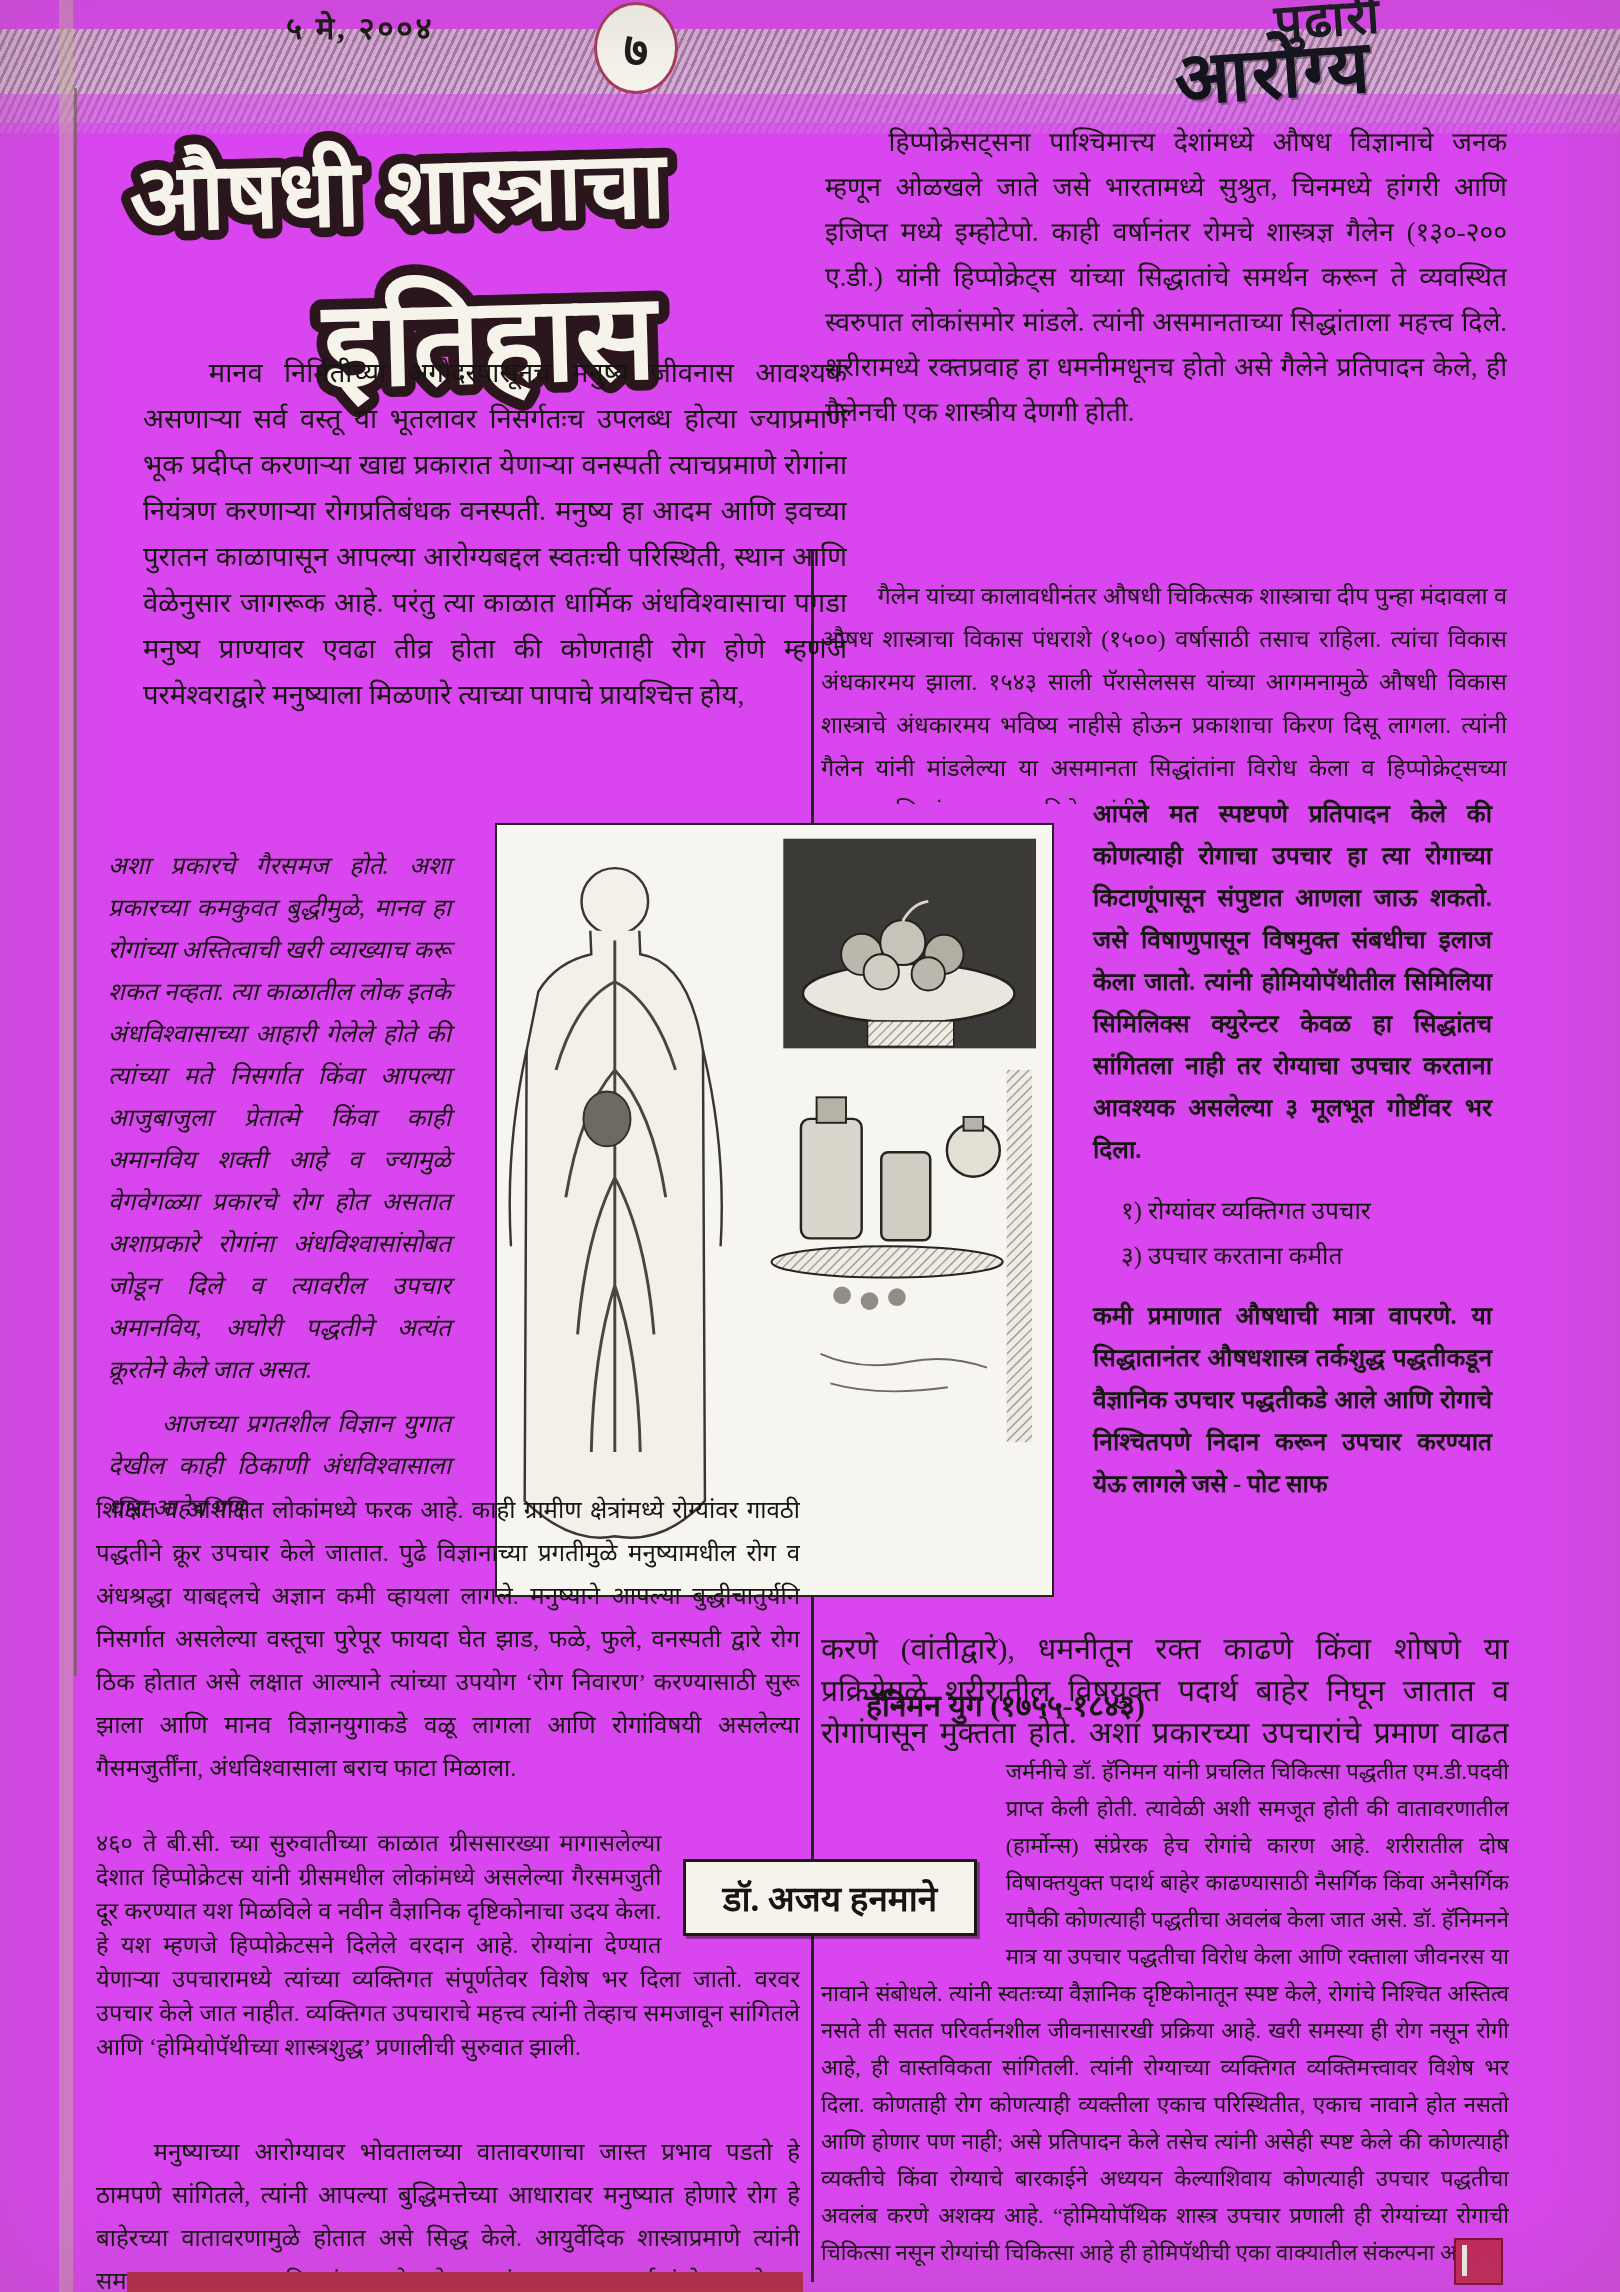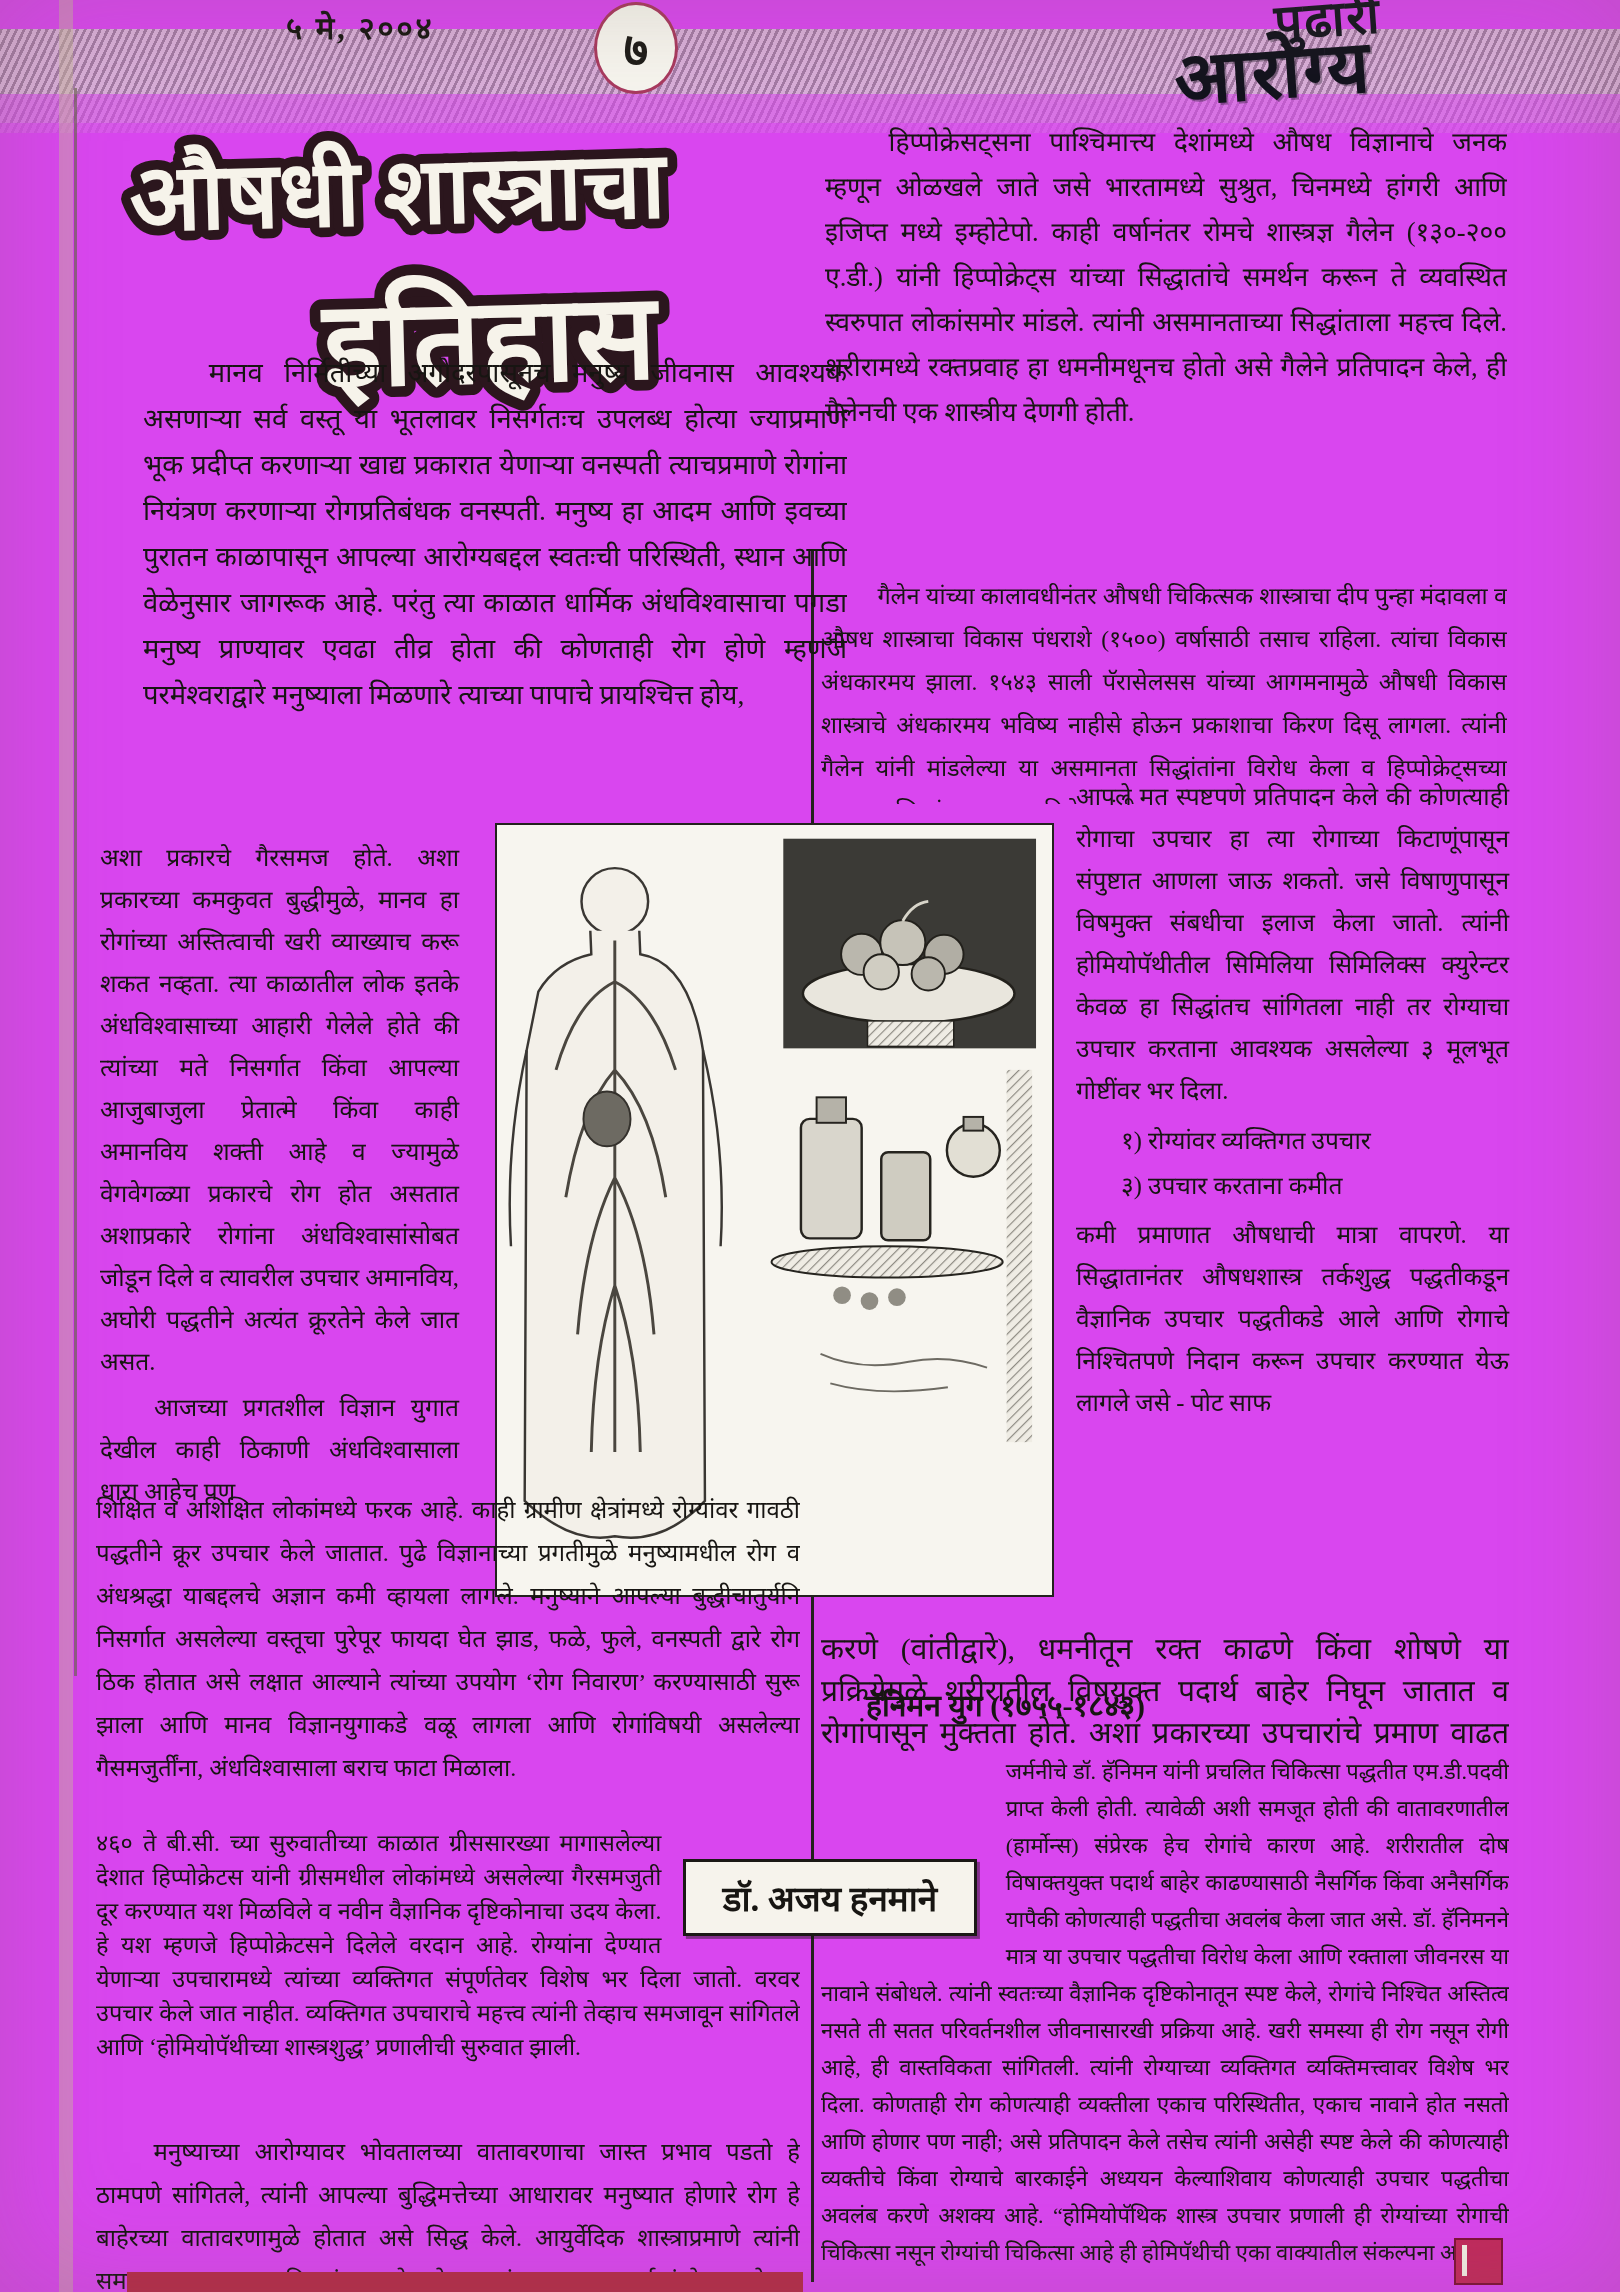--- a/index.html
+++ b/index.html
@@ -30,31 +30,31 @@
   .headline-svg{left:96px;top:108px;}
 
   
   .para{position:absolute;text-align:justify;overflow:hidden;}
   .fs-lg{font-size:27.4px;line-height:46px;}
   .fs-sm{font-size:24.5px;line-height:42px;}
   .fs-xs{font-size:22px;line-height:37px;}
   .indent{text-indent:2.4em;}
   .lc-p1{left:96px;top:323px;width:704px;max-height:506px;margin-left:47px;}
   .lc-narrow{left:96px;top:833px;width:367px;max-height:676px;}
-  .lc-narrow p{margin:4px;text-align:justify;}
+  .lc-narrow p{margin:12px;text-align:justify;font-style:italic;}
   .lc-narrow p + p{text-indent:2.2em;}
   .lc-p4{left:96px;top:1465px;width:704px;font-size:24px;line-height:43px;max-height:331px;}
   .lc-p5{left:96px;top:1802px;width:704px;font-size:23.5px;line-height:34px;max-height:300px;}
   .lc-p6{left:96px;top:2107px;width:704px;font-size:24px;line-height:43px;max-height:178px;}
   .byline-gap{float:right;width:125px;height:116px;margin:3.9px 0 5.9px 13.7px;}
 
   .rc-p1{left:825px;top:93px;width:682px;font-size:26.5px;line-height:45px;max-height:456px;}
   .rc-p2{left:821px;top:551px;width:686px;font-size:23.5px;line-height:43px;max-height:229px;}
   .rc-narrow{left:1076px;top:776px;width:433px;max-height:819px;}
-  .rc-narrow p{margin:0;text-align:justify;}
+  .rc-narrow p{margin:17px;text-align:justify;font-weight:bold;}
   .rc-list{list-style:none;margin:5.9px 0;padding:0 0 0 45px;}
   .rc-list li{line-height:45px;}
   .rc-p5{left:821px;top:1598px;width:688px;font-size:30px;line-height:42px;max-height:129px;}
   .rc-h2{left:866px;top:1684px;font-size:30px;font-weight:bold;}
   .rc-lower{left:821px;top:1731px;width:688px;max-height:567px;}
   .box-gap{float:left;width:169px;height:102px;margin:110px 15.7px 5.9px 0;}
 
   .divider{left:811px;top:549px;width:2.9px;height:1733px;background:#23201d;}
 
   .figure-box{left:495px;top:823px;width:559px;height:774px;border:2.9px solid #23211e;background:#f7f5ef;box-sizing:border-box;}

